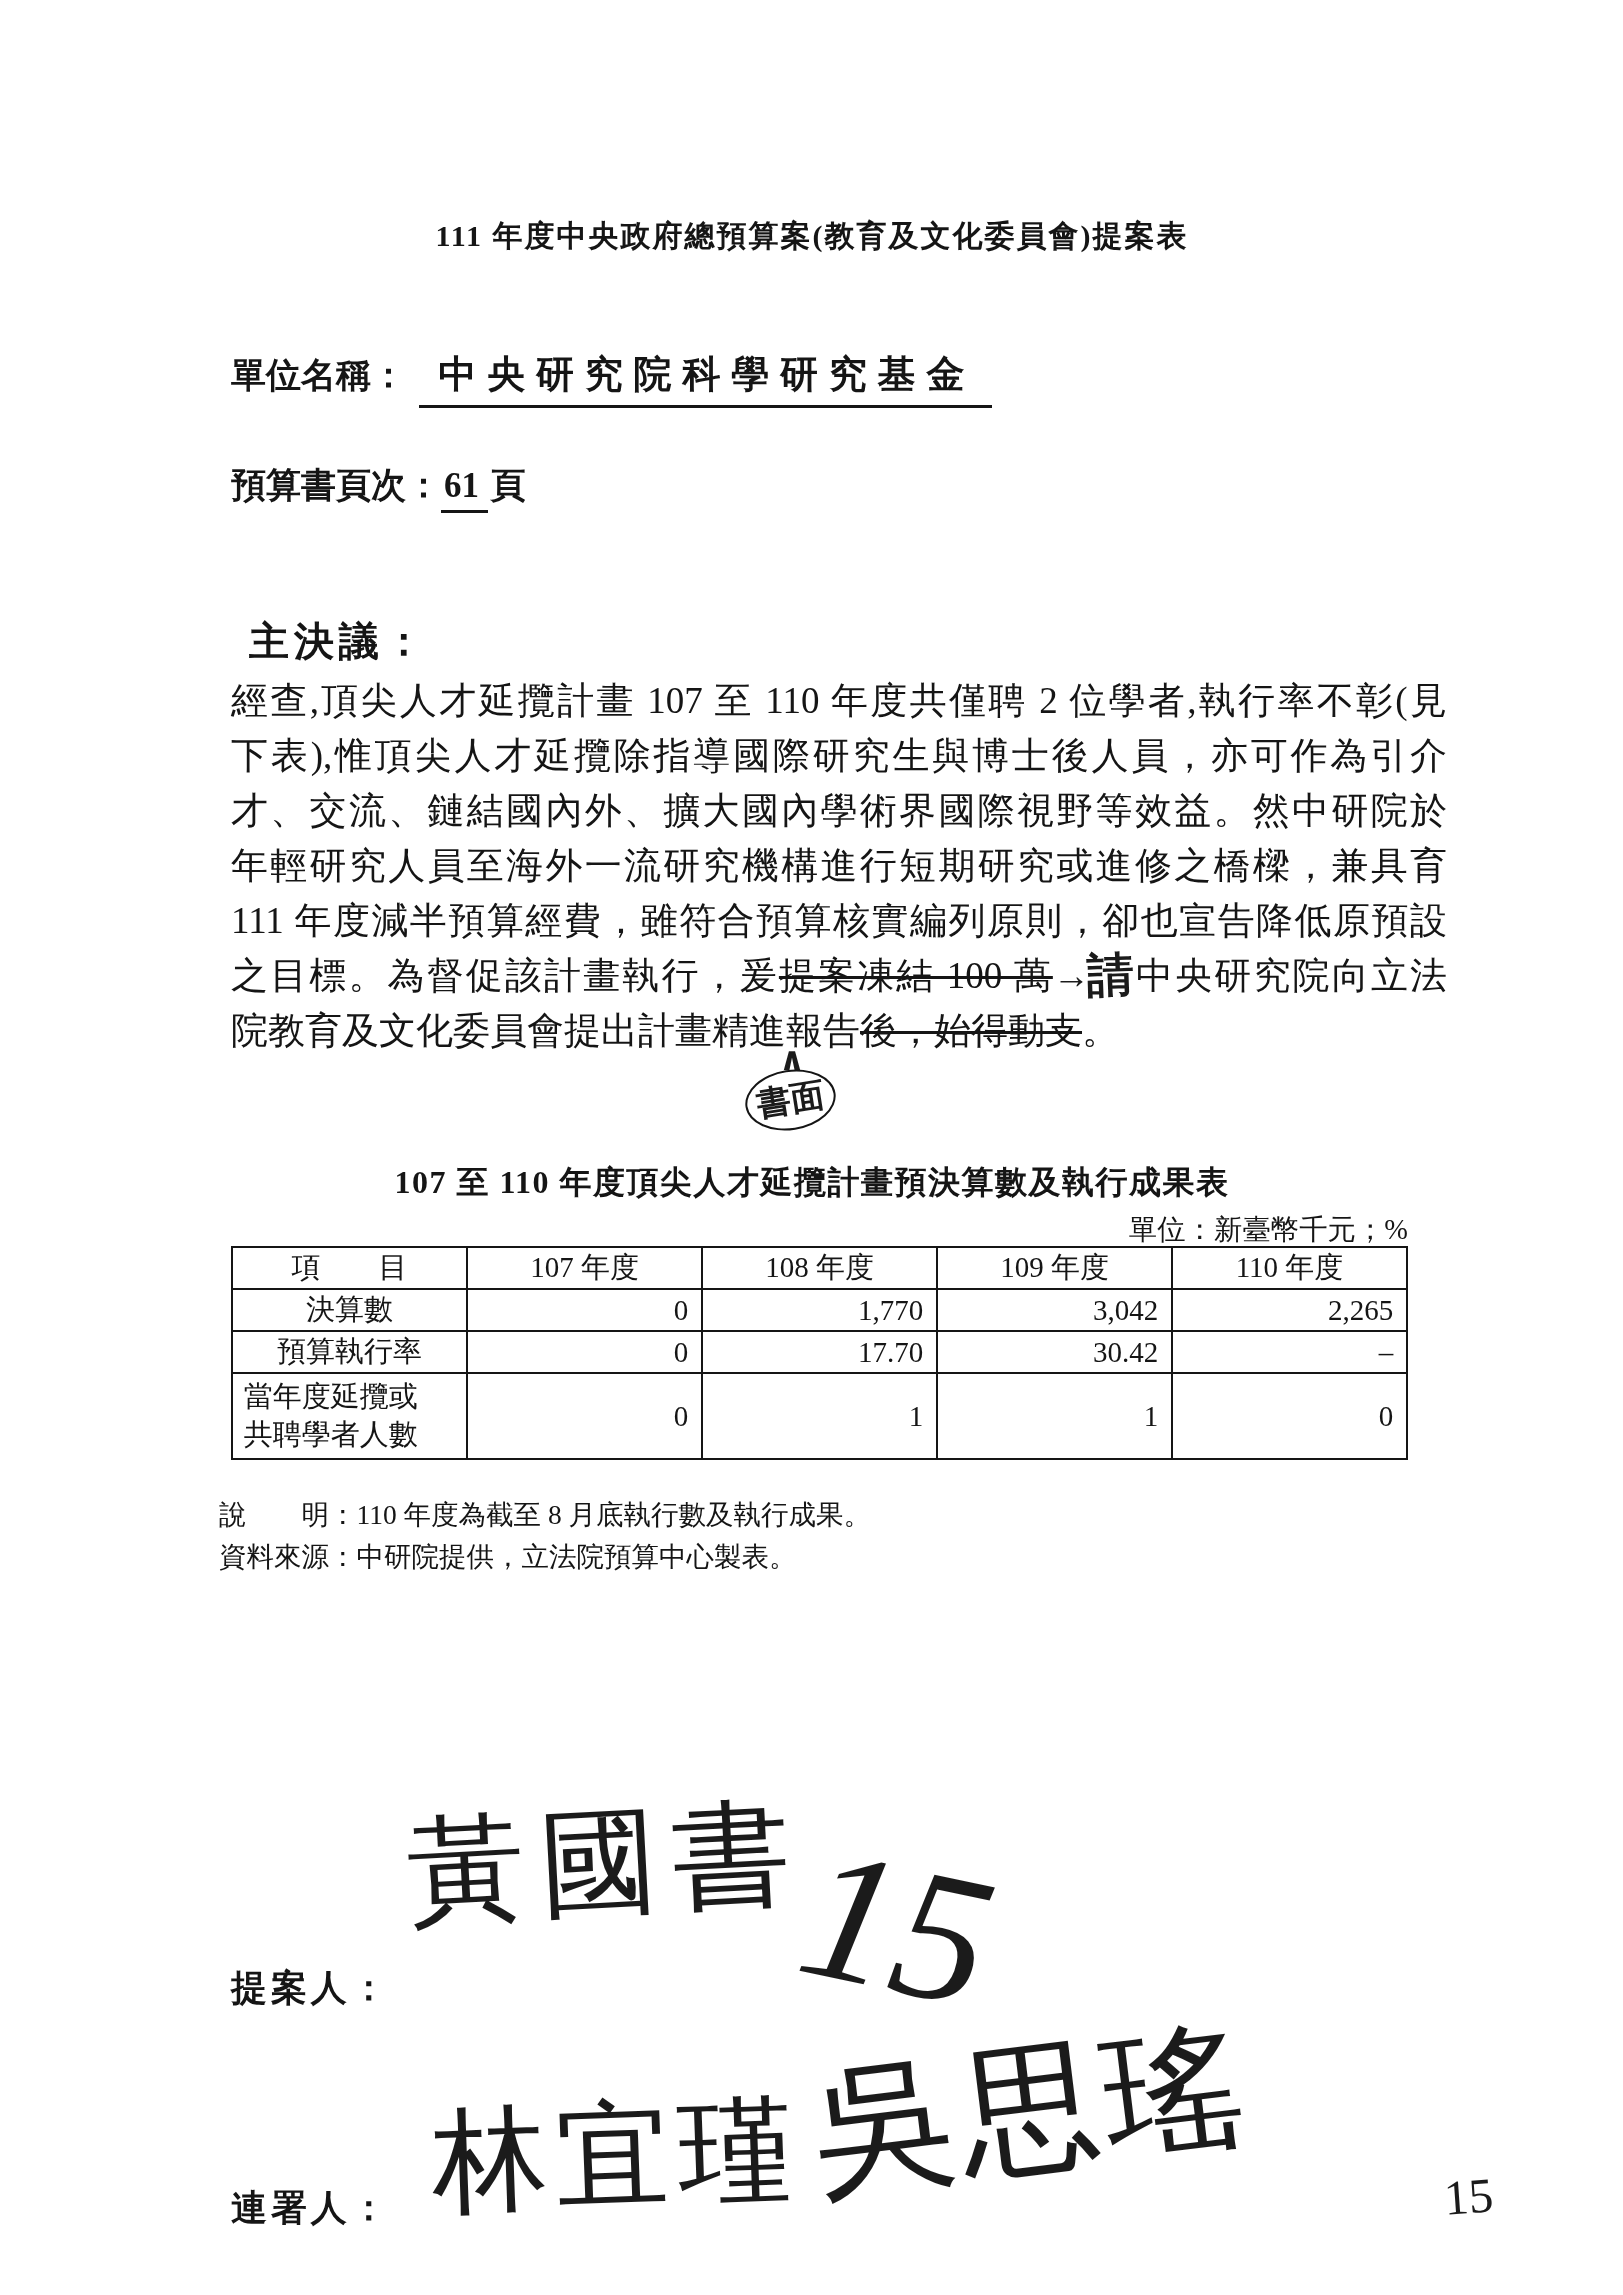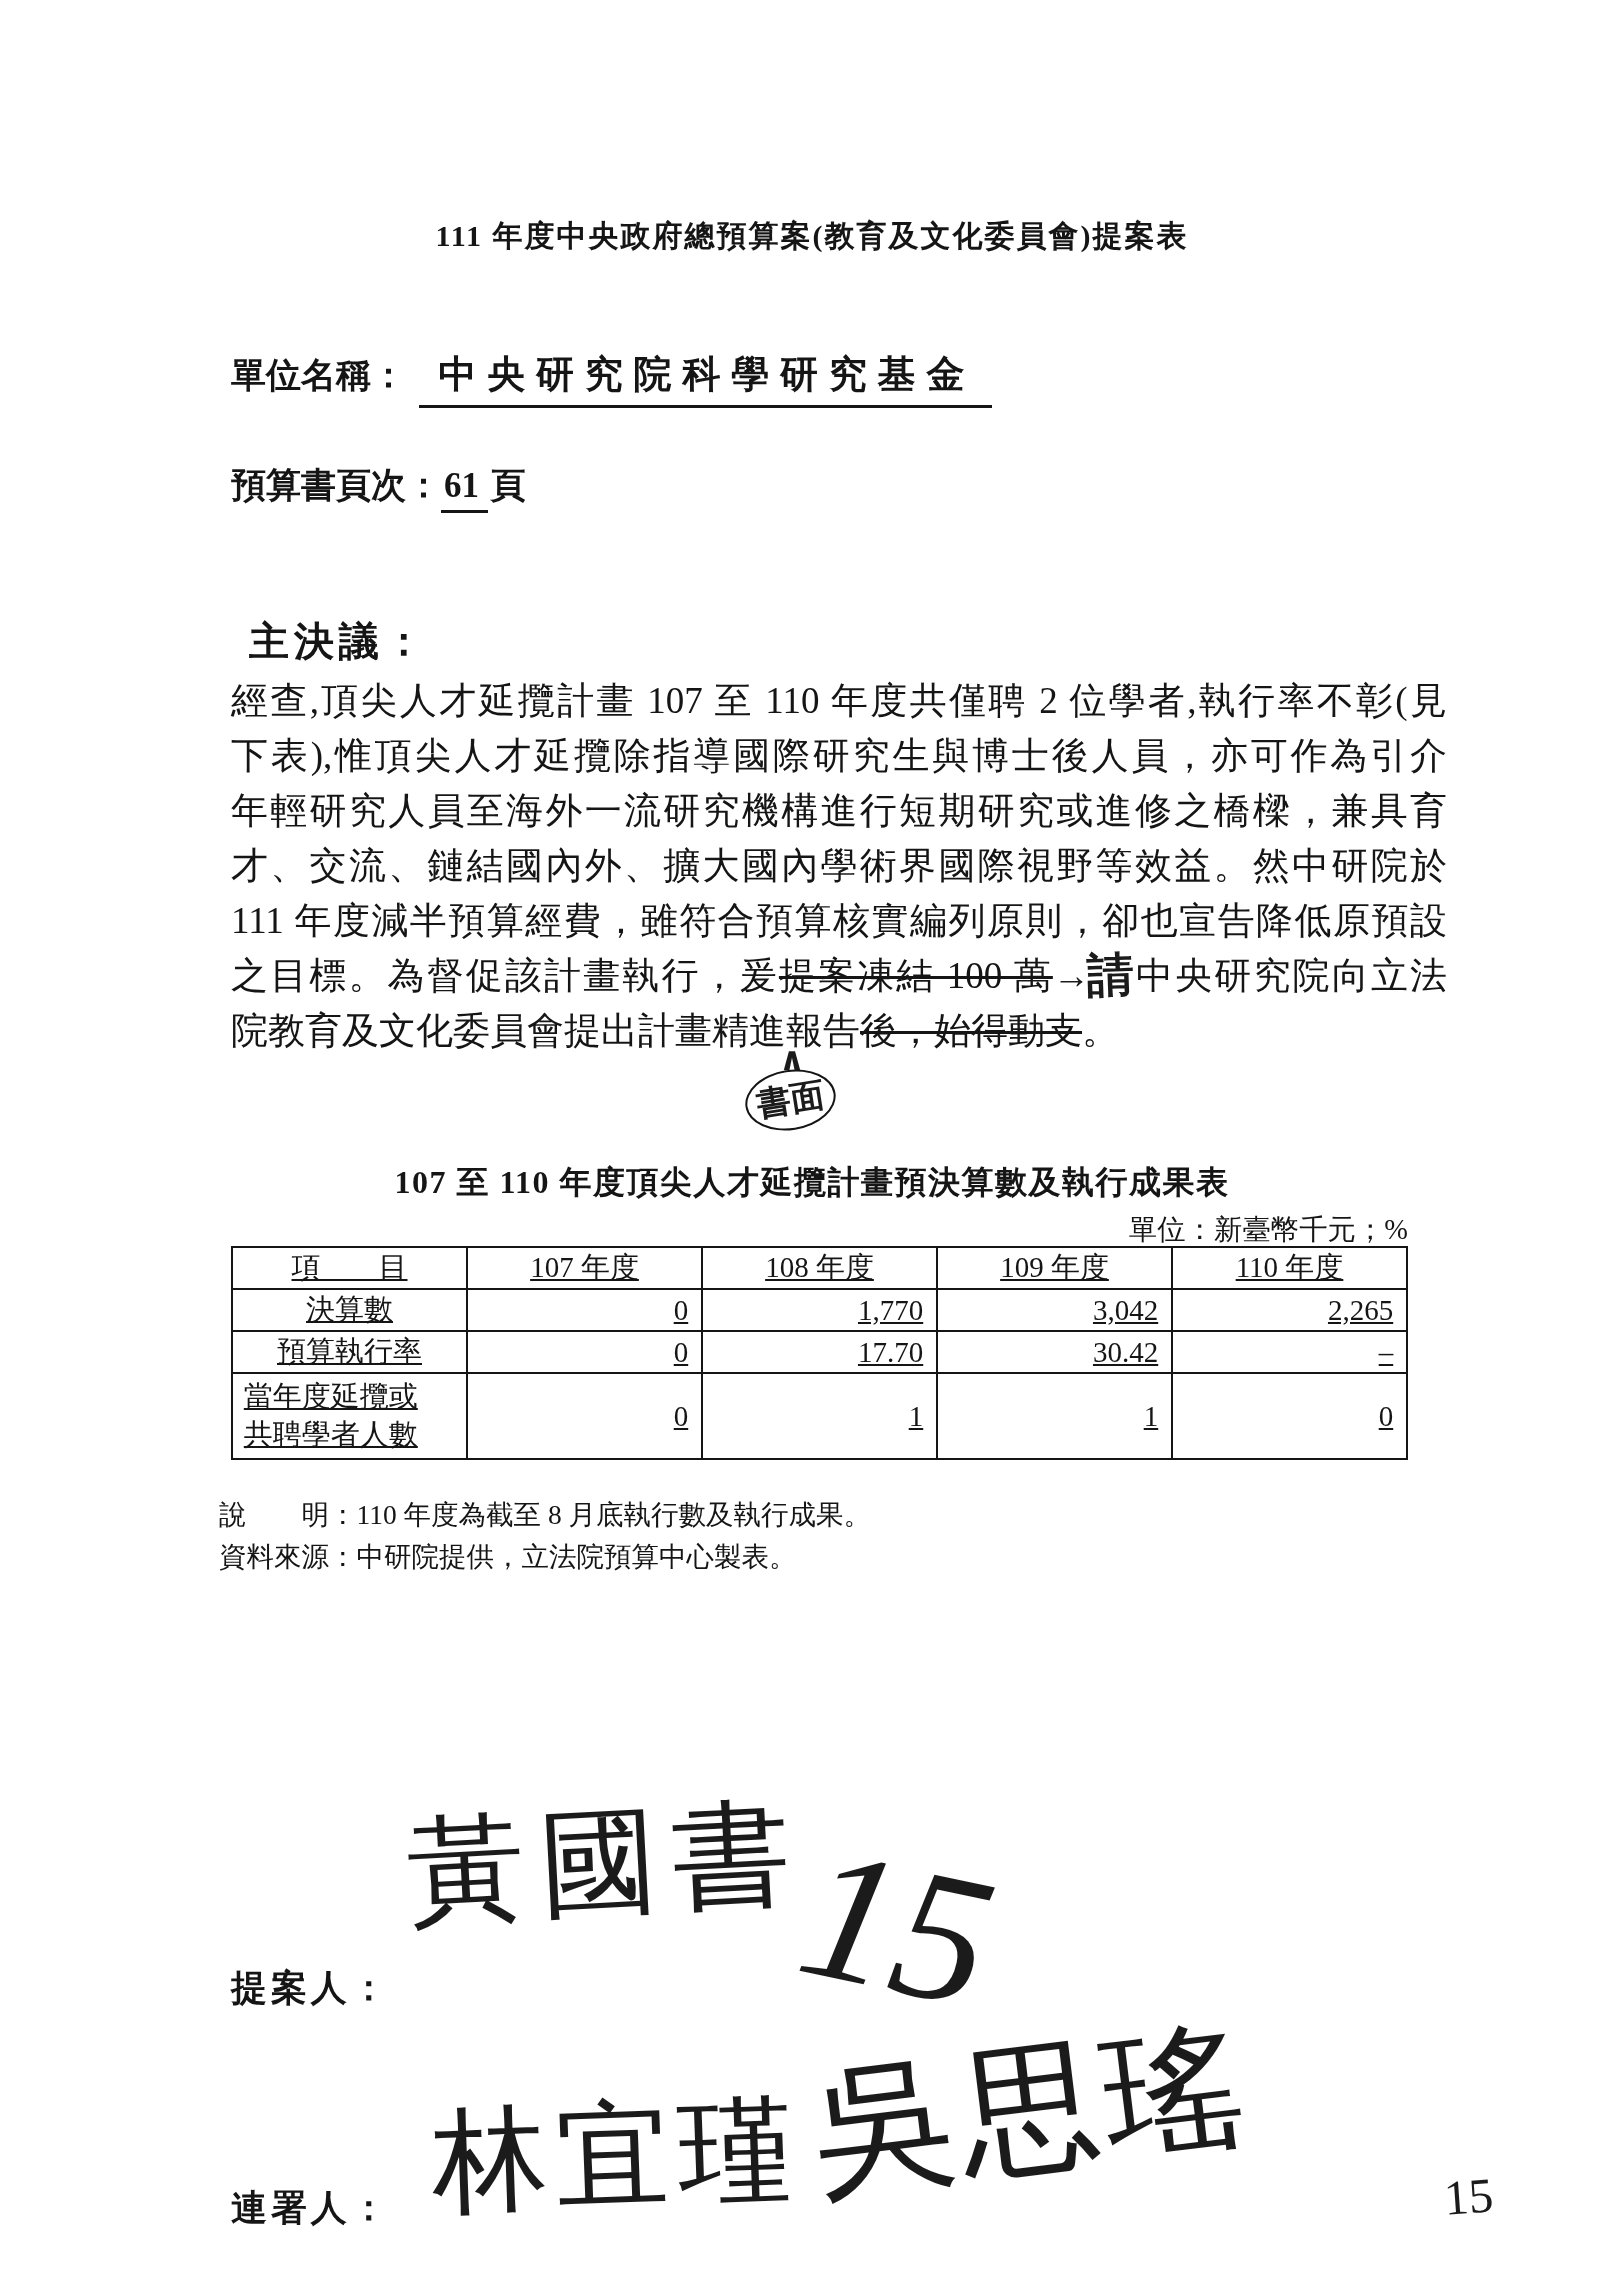--- a/index.html
+++ b/index.html
@@ -110,21 +110,20 @@
     font-size: 28.4px;
   }
 
   .budget-table {
     position: absolute;
     top: 1246px; left: 231px;
     width: 1177px;
     border-collapse: collapse;
     font-size: 29px;
     table-layout: fixed;
-    text-decoration: underline;
   }
   .budget-table th, .budget-table td {
     border: 2.9px solid #151515;
     padding: 0;
   }
   .budget-table th { font-weight: 400; text-align: center; height: 38px; }
   .budget-table td { height: 38px; }
   .budget-table tr.tall-row td { height: 84px; }
   .cell-label { text-align: center; }
   .cell-label-multi {
@@ -200,22 +199,22 @@
 
   <div class="field field-page">
     <span>預算書頁次：</span><span class="page-num">61</span><span class="page-suffix">頁</span>
   </div>
 
   <div class="resolution-heading">主決議：</div>
 
   <div class="body-text">
     <div class="body-line">經查,頂尖人才延攬計畫 107 至 110 年度共僅聘 2 位學者,執行率不彰(見</div>
     <div class="body-line">下表),惟頂尖人才延攬除指導國際研究生與博士後人員，亦可作為引介</div>
+    <div class="body-line">才、交流、鏈結國內外、擴大國內學術界國際視野等效益。然中研院於</div>
     <div class="body-line">年輕研究人員至海外一流研究機構進行短期研究或進修之橋樑，兼具育</div>
-    <div class="body-line">才、交流、鏈結國內外、擴大國內學術界國際視野等效益。然中研院於</div>
     <div class="body-line">111 年度減半預算經費，雖符合預算核實編列原則，卻也宣告降低原預設</div>
     <div class="body-line">
       <span>之目標。為督促該計畫執行，爰</span><span class="struck">提案凍結 100 萬</span><span class="insert-arrow hand">→</span><span class="insert-char hand">請</span><span>中央研究院向立法</span>
     </div>
     <div class="body-line last-line">
       <span>院教育及文化委員會提出計畫精進報告</span><span class="struck">後，始得動支</span><span>。</span>
     </div>
   </div>
 
   <div class="insert-caret hand">∧</div>

